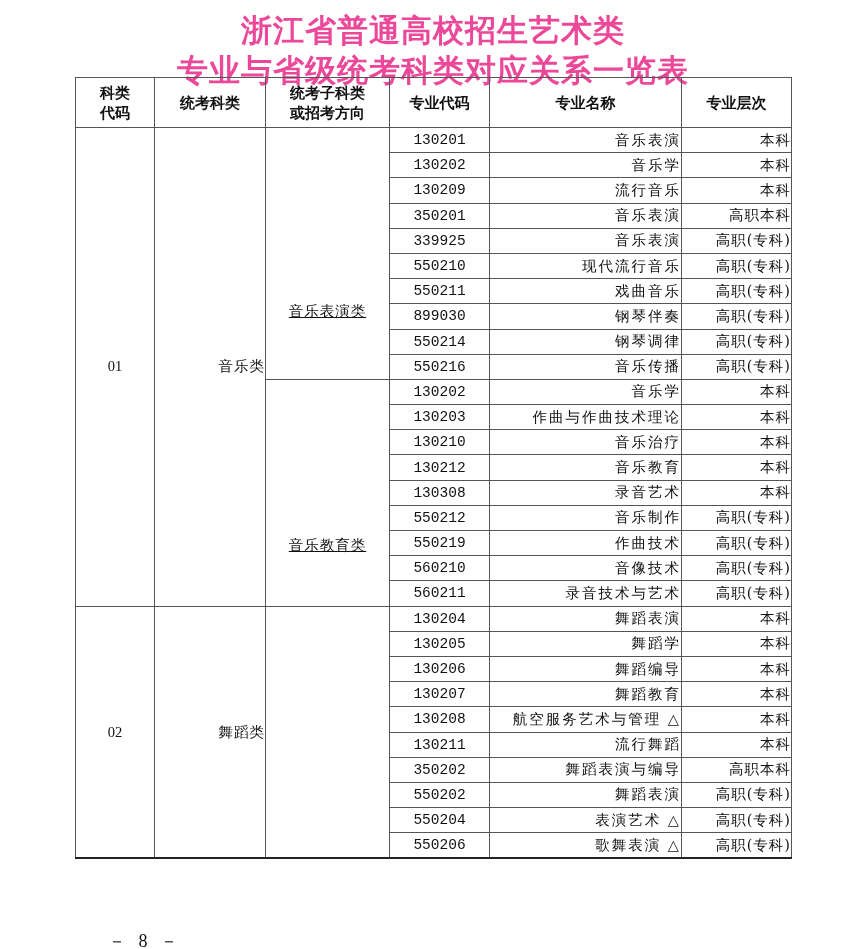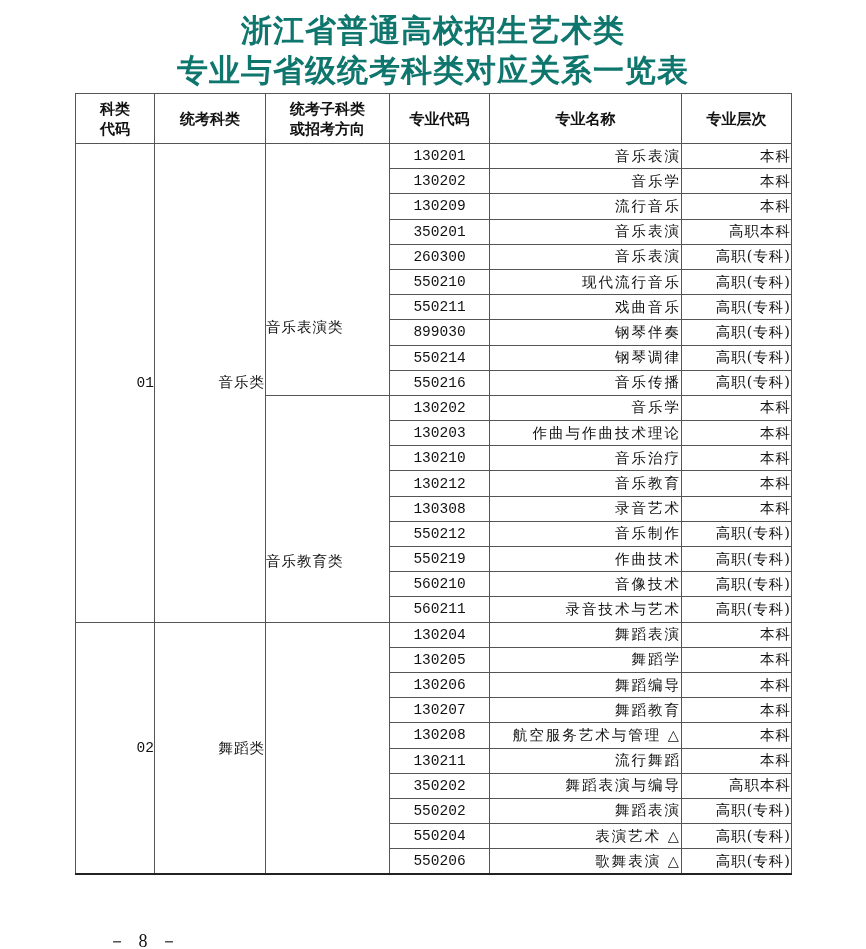--- a/index.html
+++ b/index.html
@@ -1,34 +1,34 @@
 <!DOCTYPE html>
 <html><head>
 <meta charset="utf-8">
 <style>
   html, body { margin: 0; padding: 0; background: #ffffff; }
   body { width: 866px; height: 949px; position: relative; overflow: hidden;
          font-family: "DejaVu Serif", "Liberation Serif", serif; color: #111; }
   .title { position: absolute; left: 0; width: 866px; text-align: center;
            font-weight: bold; font-size: 31px; letter-spacing: 1px; line-height: 36px;
-           font-family: "DejaVu Serif", serif; color: #0f766e; }
+           font-family: "DejaVu Serif", serif; color: #ec4899; }
   .title.l1 { top: 12px; }
   .title.l2 { top: 52px; }
-  table.main { position: absolute; left: 75px; top: 93px; border-collapse: collapse;
+  table.main { position: absolute; left: 75px; top: 77px; border-collapse: collapse;
                table-layout: fixed; width: 716px; }
   table.main td, table.main th { border: 1.5px solid #555; padding: 0; }
   table.main th { height: 49px; font-weight: bold; font-size: 15px; line-height: 20px;
                   text-align: center; vertical-align: middle; font-family: "DejaVu Sans", sans-serif; }
   table.main td { height: 24.2px; font-size: 14.5px; vertical-align: middle; }
   td.code { text-align: center; font-family: Liberation Mono, monospace; font-size: 16px; }
   td.name { text-align: right; padding-left: 3px; letter-spacing: 2px; }
   td.level { text-align: right; letter-spacing: 1px; }
-  td.catcode { text-align: right; font-family: Liberation Mono, monospace; font-size: 16px; }
+  td.catcode { text-align: center; font-family: Liberation Serif, serif; font-size: 16px; }
   td.cat { text-align: right; letter-spacing: 1px; }
-  td.sub { text-align: left; vertical-align: top; letter-spacing: 1px; }
+  td.sub { text-align: center; vertical-align: top; letter-spacing: 1px; text-decoration: underline; }
   td.sub span { display: block; }
   .outer-bottom { border-bottom: 2px solid #222 !important; }
   .pagenum { position: absolute; left: 108px; top: 929px; font-size: 18px;
              font-family: "Liberation Serif", serif; letter-spacing: 4px; }
 </style>
 </head>
 <body>
 
 <div class="title l1">浙江省普通高校招生艺术类</div>
 <div class="title l2">专业与省级统考科类对应关系一览表</div>
@@ -78,21 +78,21 @@
         <td class="code">130209</td>
         <td class="name">流行音乐</td>
         <td class="level">本科</td>
       </tr>
       <tr>
         <td class="code">350201</td>
         <td class="name">音乐表演</td>
         <td class="level">高职本科</td>
       </tr>
       <tr>
-        <td class="code">260300</td>
+        <td class="code">339925</td>
         <td class="name">音乐表演</td>
         <td class="level">高职(专科)</td>
       </tr>
       <tr>
         <td class="code">550210</td>
         <td class="name">现代流行音乐</td>
         <td class="level">高职(专科)</td>
       </tr>
       <tr>
         <td class="code">550211</td>

